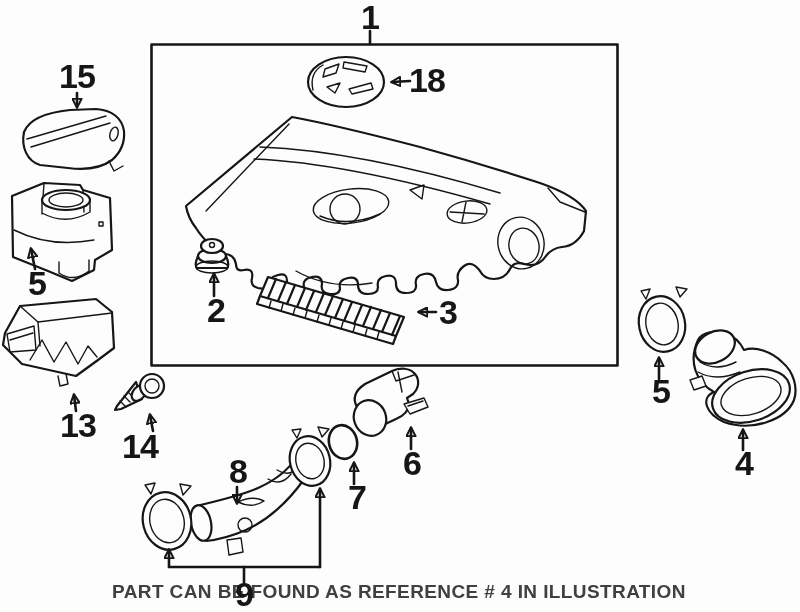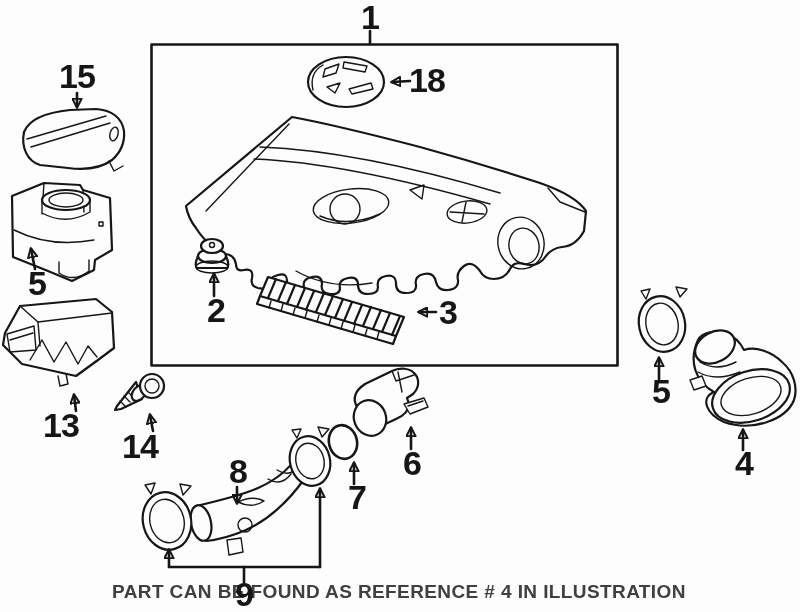--- a/index.html
+++ b/index.html
@@ -239,18 +239,18 @@
   <div class="callout" style="left:448px;top:312px">3</div>
   <div class="callout" style="left:744px;top:463px">4</div>
   <div class="callout" style="left:661px;top:391px">5</div>
   <div class="callout" style="left:412px;top:463px">6</div>
   <div class="callout" style="left:357px;top:497px">7</div>
   <div class="callout" style="left:238px;top:471px">8</div>
   <div class="callout" style="left:244px;top:594px">9</div>
   <div class="callout" style="left:427px;top:80px">18</div>
   <div class="callout" style="left:37px;top:283px">5</div>
   <div class="callout" style="left:77px;top:76px">15</div>
-  <div class="callout" style="left:61px;top:425px">13</div>
+  <div class="callout" style="left:78px;top:425px">13</div>
   <div class="callout" style="left:140px;top:446px">14</div>
 
   <div class="note">PART CAN BE FOUND AS REFERENCE # 4 IN ILLUSTRATION</div>
 
 </div>
 
 </body></html>

